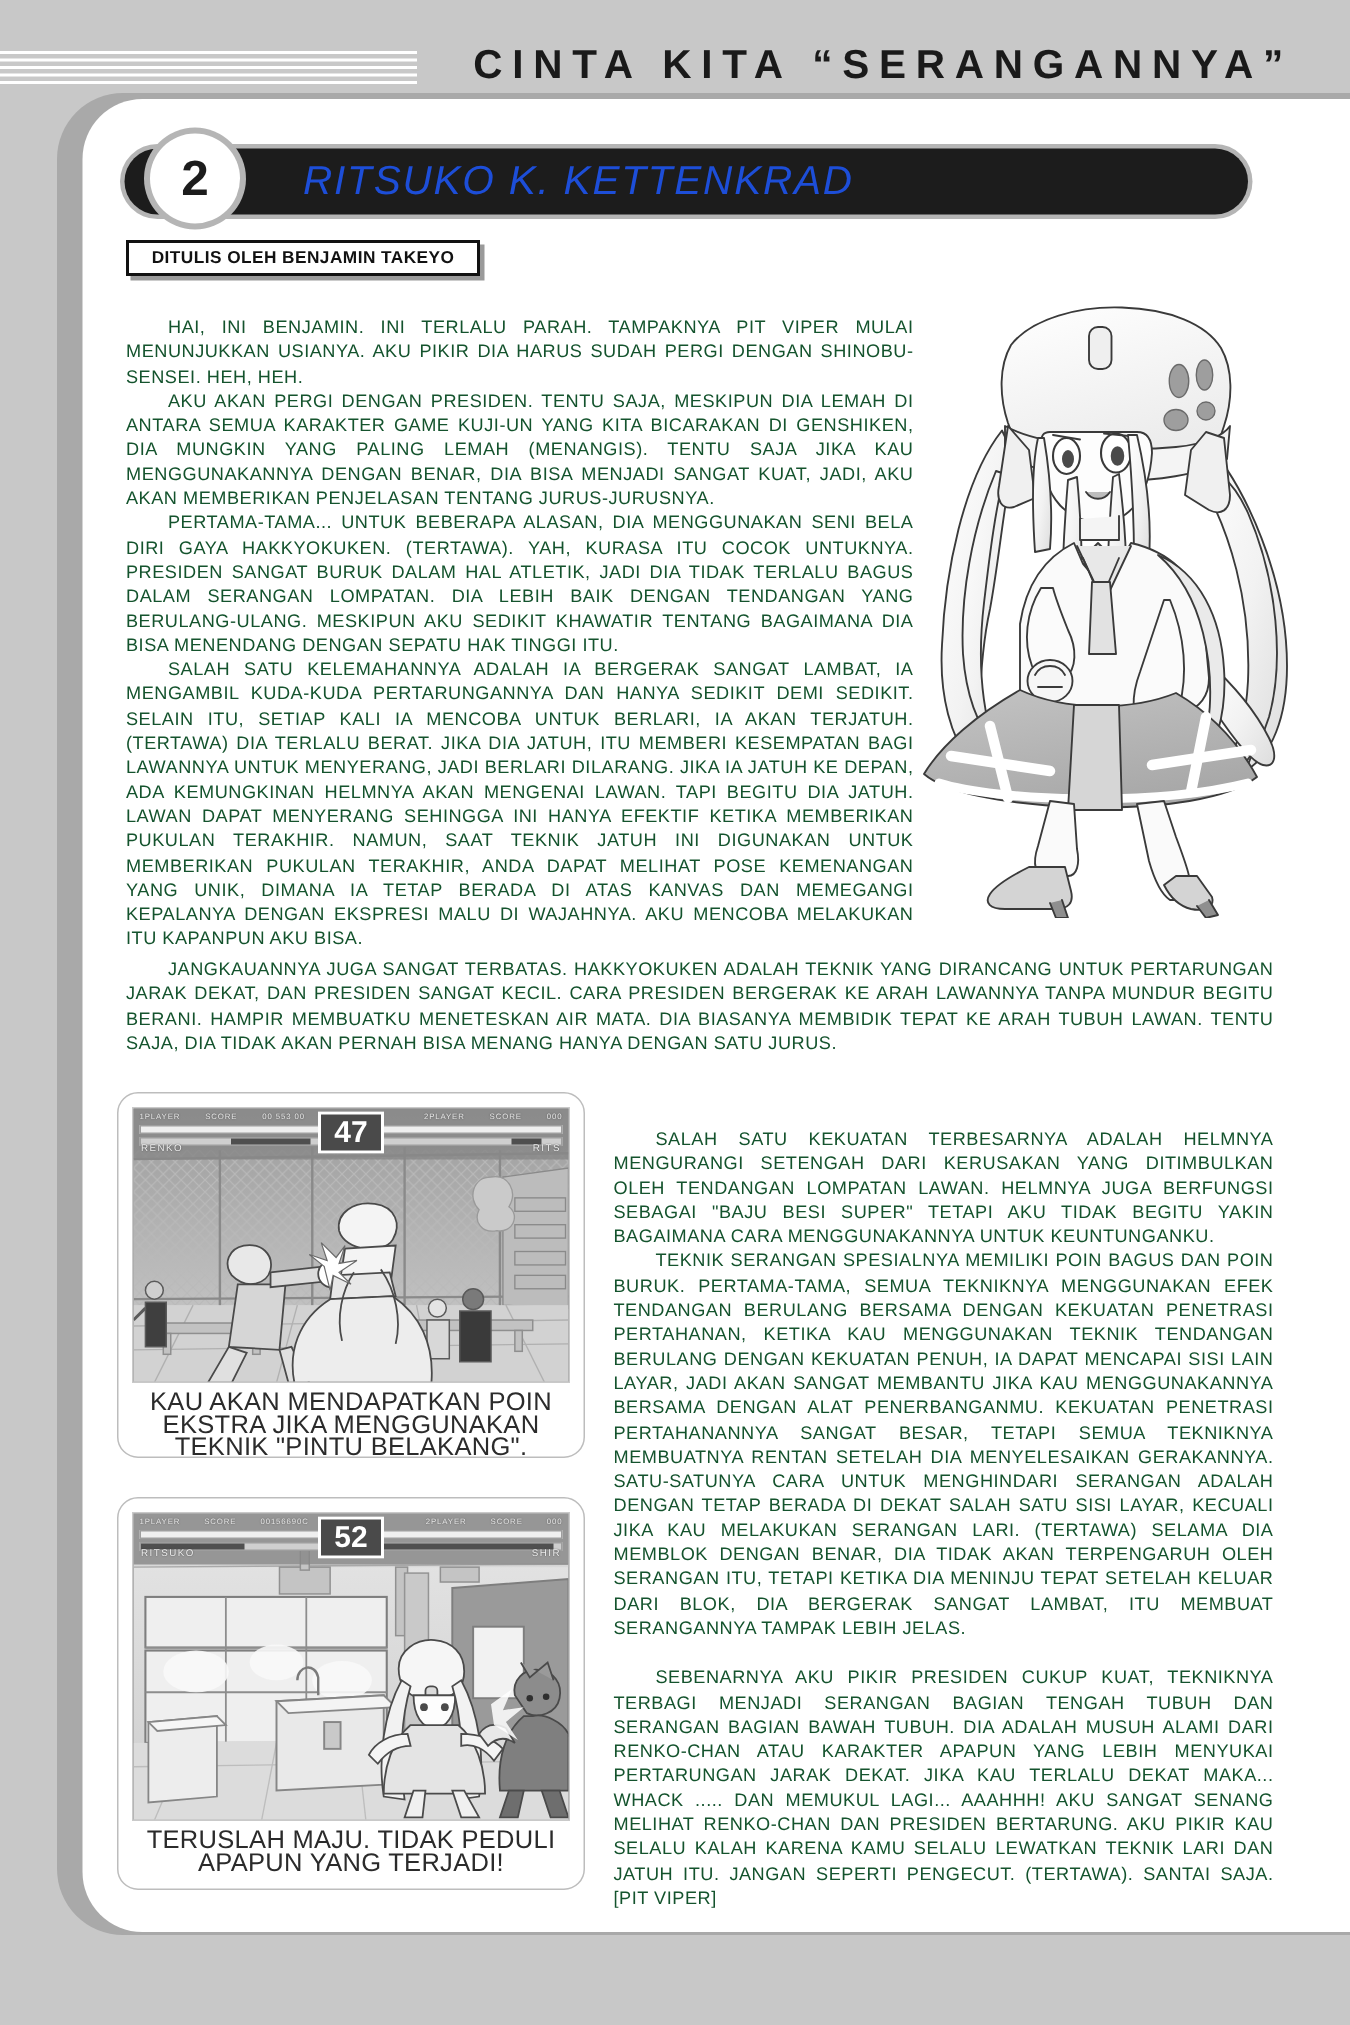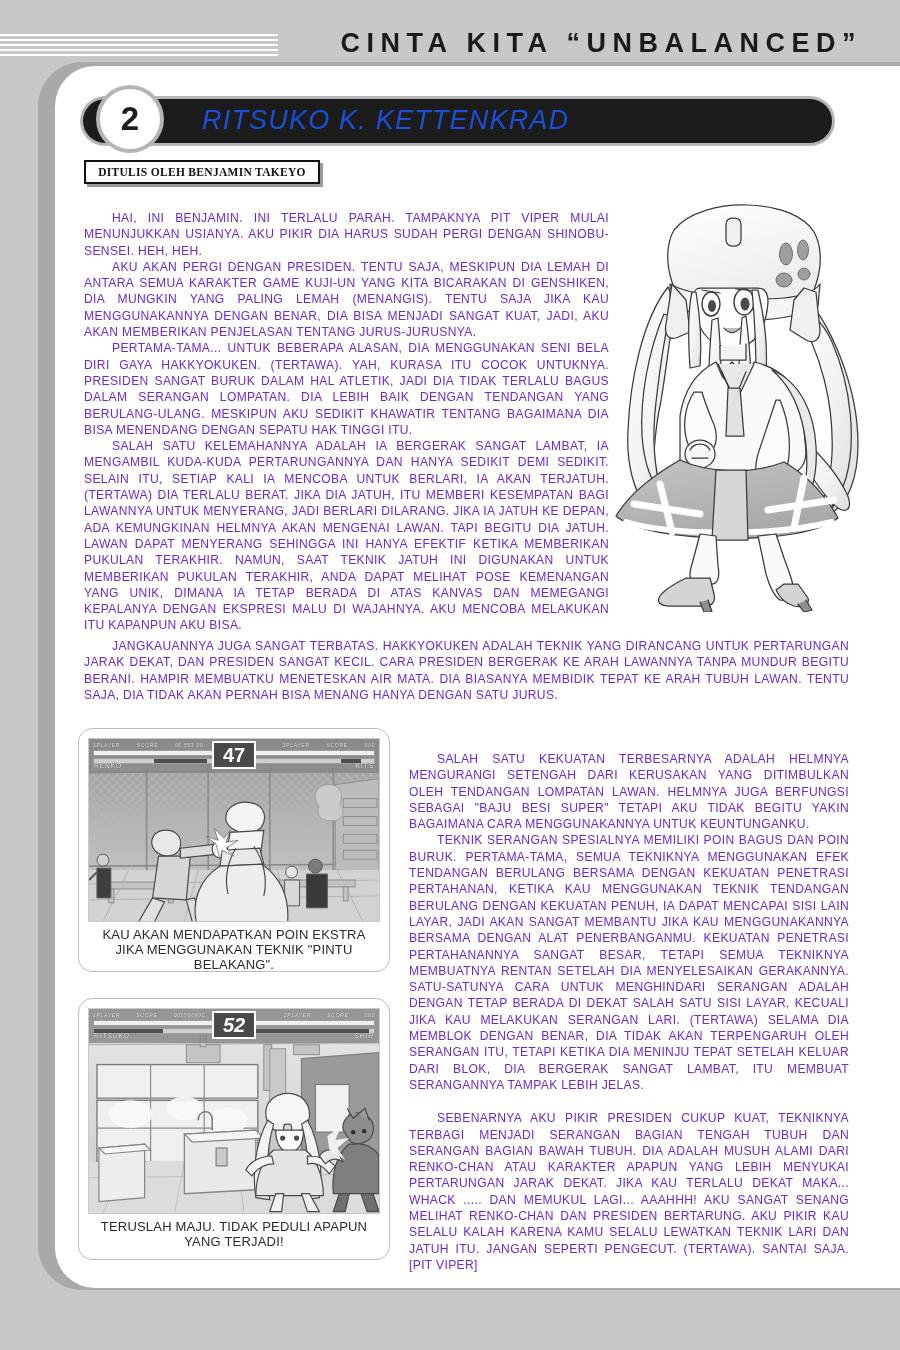--- a/index.html
+++ b/index.html
@@ -162,28 +162,28 @@
     border: 2px solid #111111;
     display: flex;
     align-items: center;
     justify-content: center;
   }
   .byline span {
     font-size: 11.5px;
     font-weight: bold;
     letter-spacing: 0.3px;
     color: #111111;
-    font-family: Liberation Serif, serif;
+    font-family: Liberation Sans, sans-serif;
     white-space: nowrap;
   }
 
   
   .article-text {
     font-family: "Liberation Sans", sans-serif;
-    color: #6d28d9;
+    color: #14532d;
     font-size: 12.1px;
     line-height: 16.3px;
     text-align: justify;
     letter-spacing: 0.35px;
   }
   .article-text p { text-indent: 28px; margin: 0; }
 
   .col-left-top {
     position: absolute;
     left: 84px;
@@ -228,25 +228,25 @@
   .shot-2 { left: 78px; top: 998px; width: 312px; height: 262px; }
 
   .shot-frame {
     width: 100%;
     background: #8d8d8d;
     overflow: hidden;
     position: relative;
     border: 1px solid #c9c9c9;
   }
   .shot-1 .shot-frame { height: 184px; }
-  .shot-2 .shot-frame { height: 206px; font-style: italic; }
+  .shot-2 .shot-frame { height: 206px; }
 
   .shot-caption {
     text-align: center;
-    font-size: 13px;
+    font-size: 17px;
     line-height: 15px;
     color: #2b2b2b;
     letter-spacing: 0.2px;
     padding-top: 5px;
     font-family: "Liberation Sans", sans-serif;
   }
 
   
   .hud {
     position: absolute;
@@ -333,21 +333,21 @@
 <div class="page">
 
   <div class="masthead">
     <div class="stripes">
       <i></i>
         <i></i>
         <i></i>
         <i></i>
         <i></i>
     </div>
-    <div class="masthead-title">CINTA KITA “UNBALANCED”</div>
+    <div class="masthead-title">CINTA KITA “SERANGANNYA”</div>
   </div>
 
   <div class="panel-shadow"></div>
   <div class="panel"></div>
 
   <div class="titlebar-wrap">
     <div class="titlebar-outline"></div>
     <div class="titlebar"></div>
     <div class="chapter-badge-ring"></div>
     <div class="chapter-badge">2</div>

